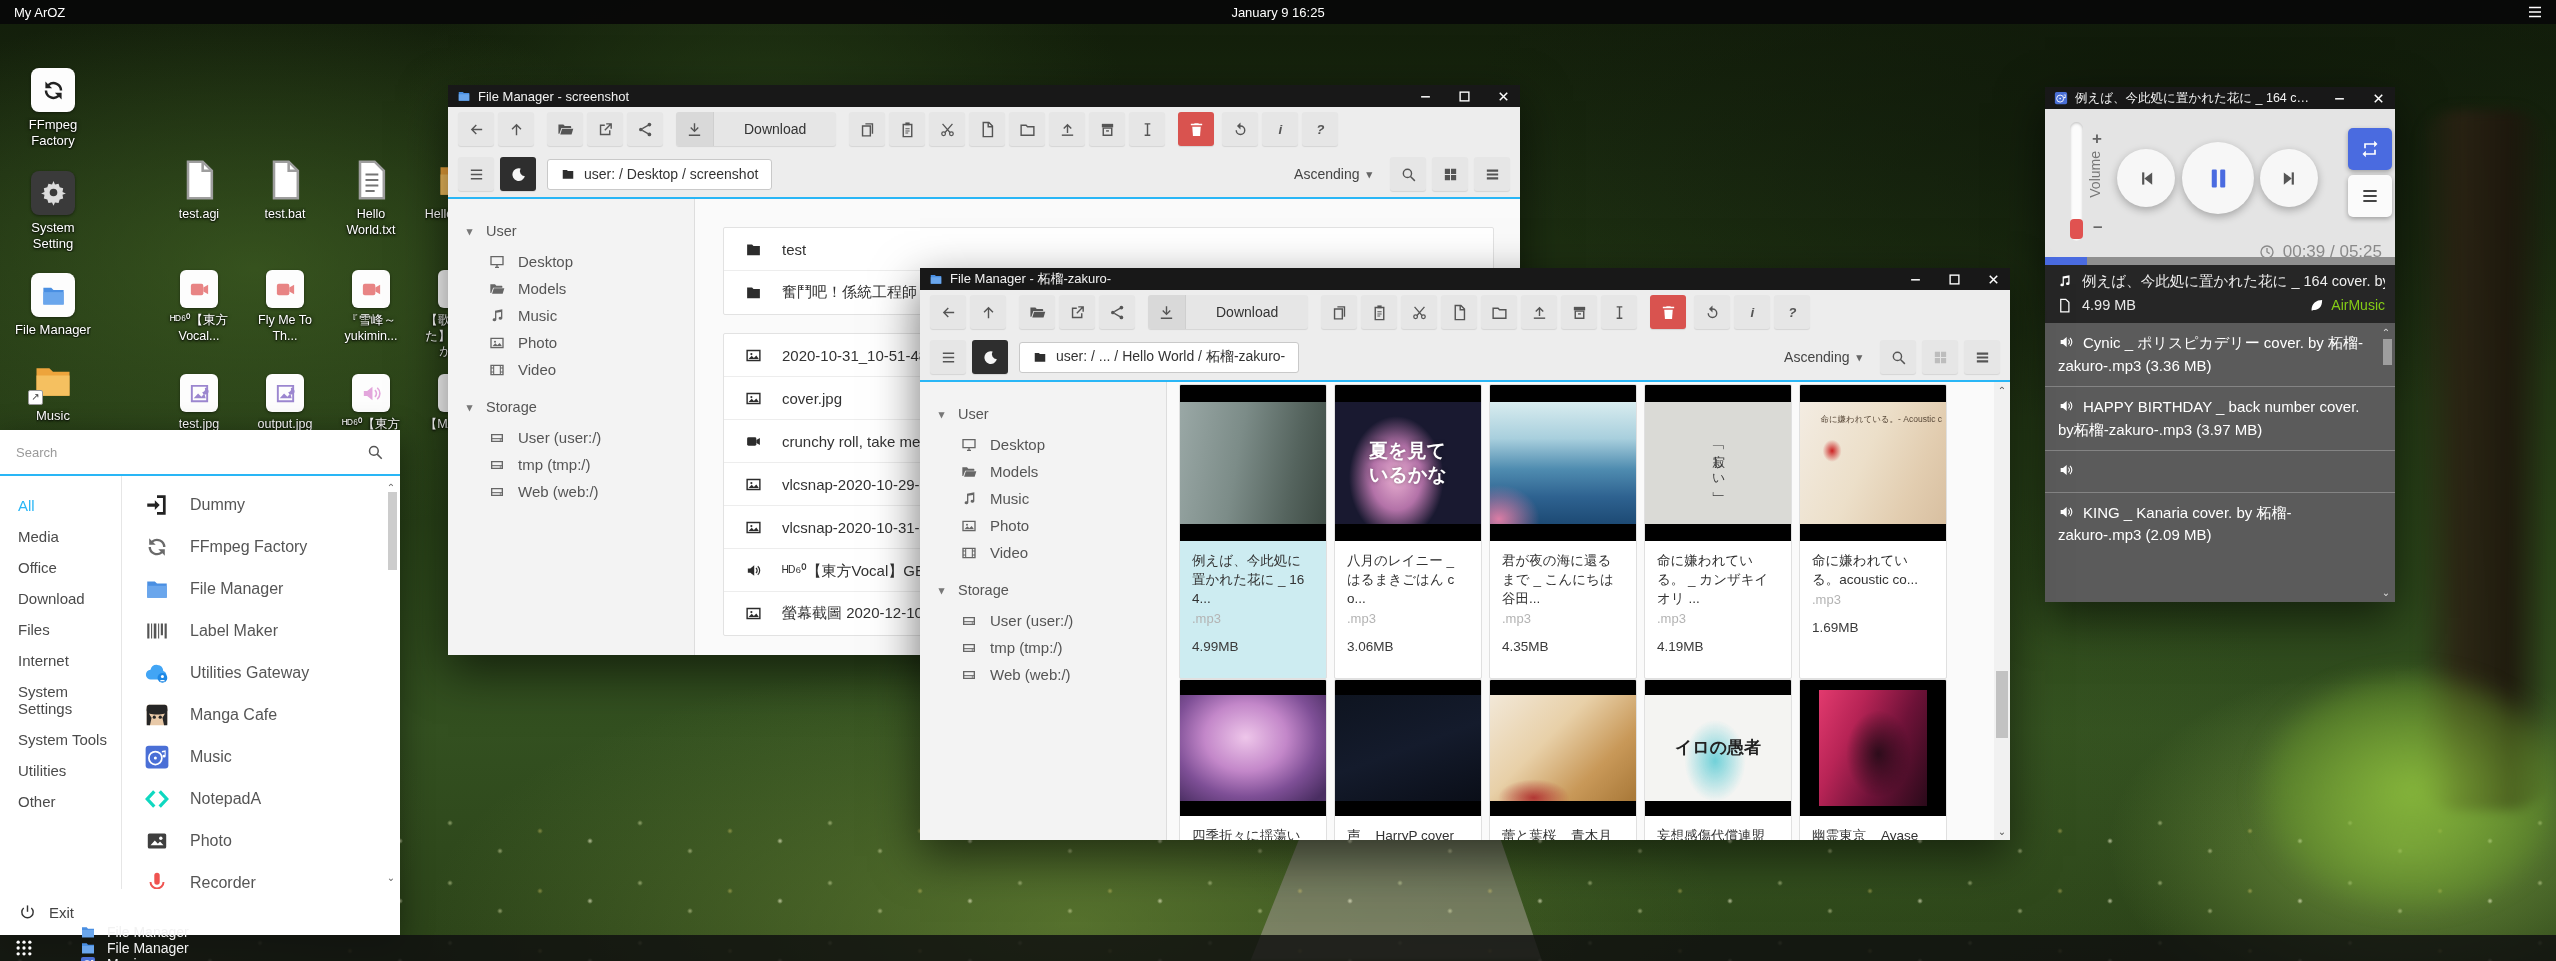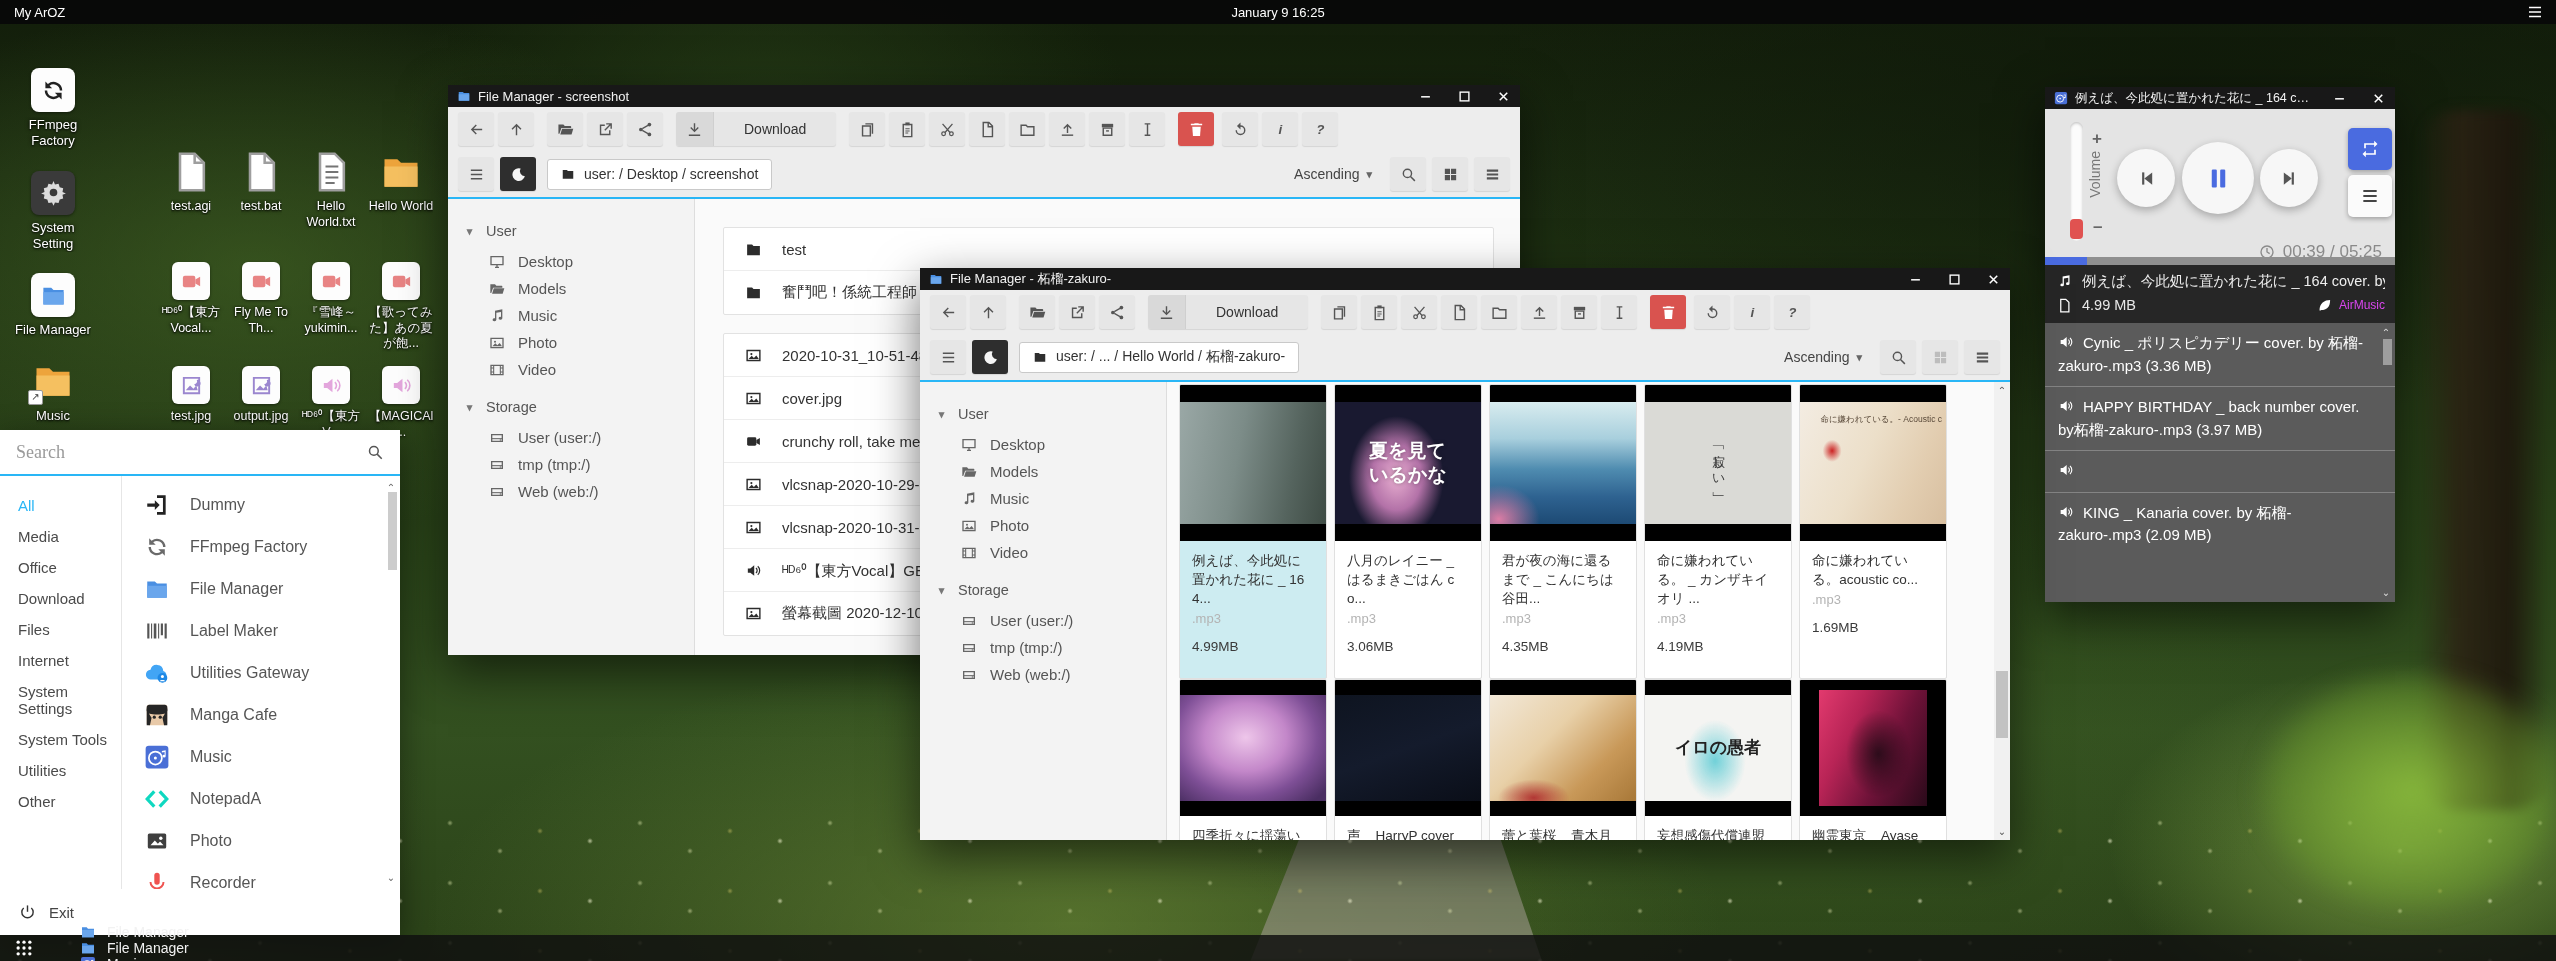--- a/index.html
+++ b/index.html
@@ -53,21 +53,21 @@
   .tile .ic{width:27px;height:27px;color:#222}
   .tile.dark .ic{color:#dcdcdc}
   .tile.none .ic{width:46px;height:46px}
   .tile.mini .ic{width:23px;height:23px}
   .has-shortcut .tile::after{content:"\2197";position:absolute;left:-3px;bottom:-2px;width:13px;height:13px;background:#fff;
     color:#333;font-size:10px;line-height:12px;text-align:center;border:1px solid #999;border-radius:2px}
   .dt-label{margin-top:5px;max-width:86px;text-align:center;font-size:13px;line-height:1.25;color:#fff;
     text-shadow:0 1px 2px rgba(0,0,0,.95), 0 0 4px rgba(0,0,0,.8);
     display:-webkit-box;-webkit-line-clamp:3;-webkit-box-orient:vertical;overflow:hidden;word-break:break-word}
   .dt-row{position:absolute;display:flex}
-  .dt-row .dt-item{width:70px;margin:0}
+  .dt-row .dt-item{width:70px;margin:8px}
   .dt-row .dt-label{max-width:66px;font-size:12.5px}
   .r1{left:156px;top:150px}
   .r2{left:156px;top:262px}
   .r3{left:156px;top:366px}
   .ic[data-name="video-file-icon"]{color:#e88484}
   .ic[data-name="image-purple-icon"]{color:#9b86cf}
   .ic[data-name="speaker-icon"]{color:#e3a6dc}
 
   
   .win{position:absolute;background:#ededed;box-shadow:0 16px 44px rgba(0,0,0,.55)}
@@ -177,34 +177,34 @@
   .sqbtn.list-btn{top:66px;background:#fbfbfb;color:#444}
   .ptime{position:absolute;right:13px;top:133px;display:flex;gap:8px;align-items:center;color:#8a8a8a;font-size:17px}
   .ptime .ic{width:16px;height:16px}
   .progress{position:absolute;top:170px;left:0;width:100%;height:8px;background:#8f8f8f}
   .prog-fill{height:100%;background:#4a6be0}
   .pinfo{position:absolute;top:178px;left:0;right:0;height:58px;background:#262626}
   .pline{position:absolute;left:12px;right:10px;display:flex;align-items:center;gap:10px;color:#eee;font-size:14.5px;white-space:nowrap;overflow:hidden}
   .pline .ic{width:15px;height:15px;flex-shrink:0;color:#fff}
   .pline.l1{top:7px}
   .pline.l2{top:32px;color:#e8e8e8}
-  .pbadge{margin-left:auto;display:flex;align-items:center;gap:7px;color:#d946ef;font-size:12px}
+  .pbadge{margin-left:auto;display:flex;align-items:center;gap:7px;color:#84cc16;font-size:14px}
   .playlist{position:absolute;top:236px;left:0;right:0;bottom:0;background:rgba(22,22,22,.68);overflow:hidden}
   .plitem{padding:9px 30px 9px 13px;border-bottom:1px solid rgba(255,255,255,.25);color:#fff;font-size:15px;line-height:1.5;cursor:pointer}
   .plitem:last-child{border-bottom:none}
   .plitem .ic{width:16px;height:16px;display:inline-flex;vertical-align:-2px;margin-right:9px;color:#fff}
   .pl-scroll{position:absolute;right:2px;top:2px;bottom:2px;width:14px;color:#ddd;font-size:10px;text-align:center;
     display:flex;flex-direction:column;justify-content:space-between;padding:2px 0}
   .pl-thumb{position:absolute;right:3px;top:16px;width:9px;height:26px;background:#9e9e9e}
 
   
   #startmenu{position:absolute;left:0;top:430px;width:400px;height:505px;background:#fff;z-index:40;
     box-shadow:0 8px 30px rgba(0,0,0,.45);display:flex;flex-direction:column}
   .sm-search{height:46px;border-bottom:2px solid #29b6f6;display:flex;align-items:center;padding:0 16px;gap:10px;flex-shrink:0}
-  .sm-search input{border:none;outline:none;flex:1;font-size:18px;color:#000000;font-family:Liberation Serif, serif;background:transparent}
+  .sm-search input{border:none;outline:none;flex:1;font-size:13px;color:#000000;font-family:Liberation Sans, sans-serif;background:transparent}
   .sm-search input::placeholder{color:#9a9a9a}
   .sm-search .ic{width:18px;height:18px;color:#555}
   .sm-body{flex:1;display:flex;overflow:hidden;position:relative}
   .sm-cats{width:122px;flex-shrink:0;padding-top:14px;border-right:1px solid #e6e6e6}
   .sm-cat{padding:7px 0 7px 18px;font-size:15px;color:#4a4a4a;cursor:pointer}
   .sm-cat.active{color:#29b6f6}
   .sm-apps{flex:1;padding:8px 18px 0 22px;overflow:hidden}
   .sm-app{display:flex;align-items:center;g​ap:0;gap:20px;height:42px;font-size:16px;color:#555;cursor:pointer}
   .sm-app .ic{width:26px;height:26px;flex-shrink:0;color:#444}
   .sm-app .ic[data-name="exit-app-icon"]{color:#222}

